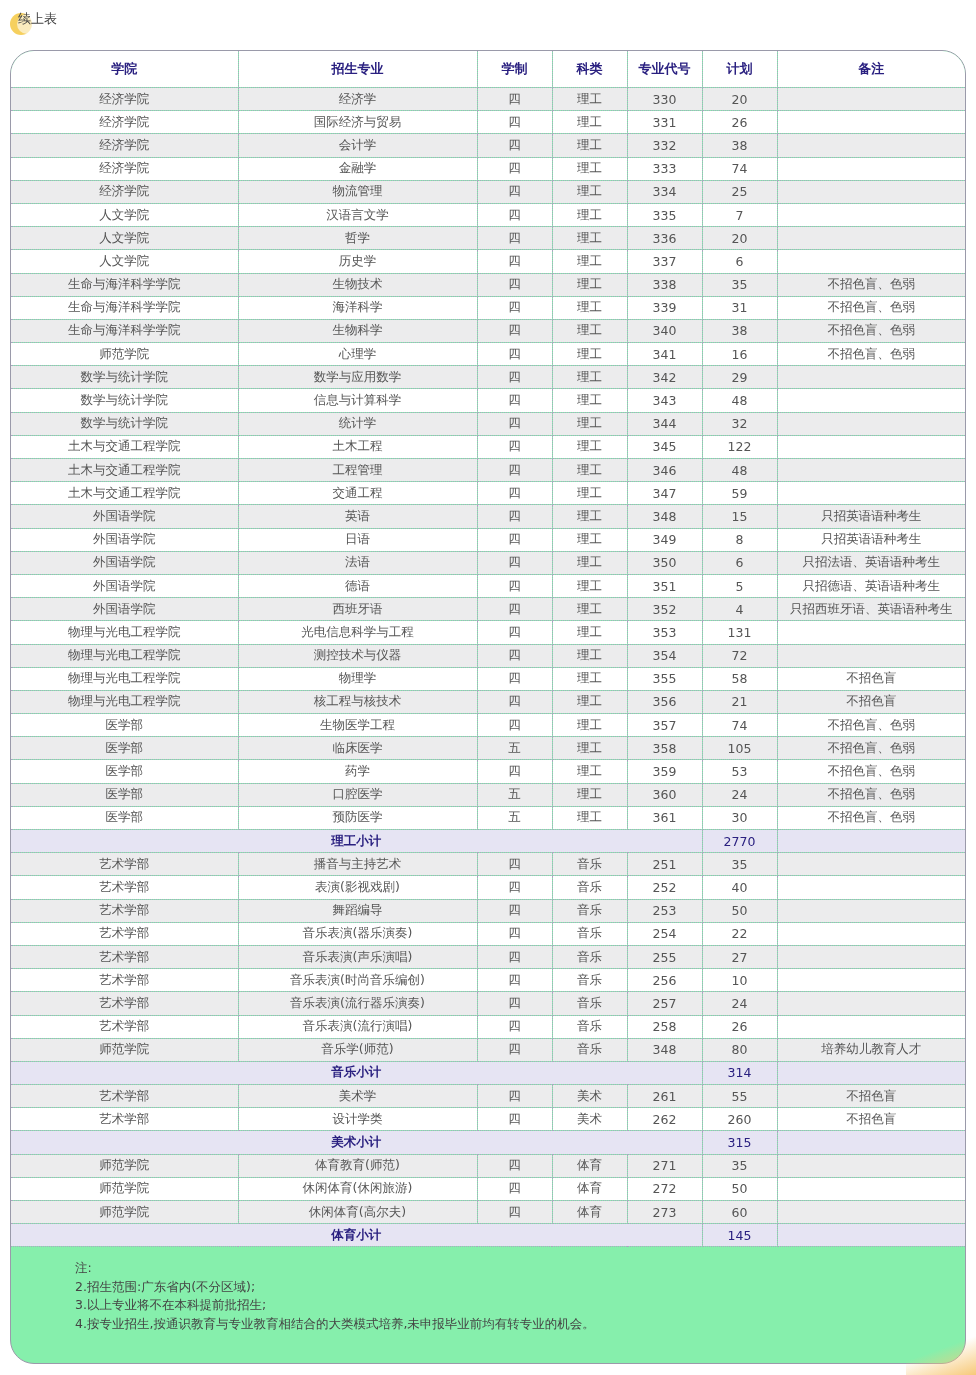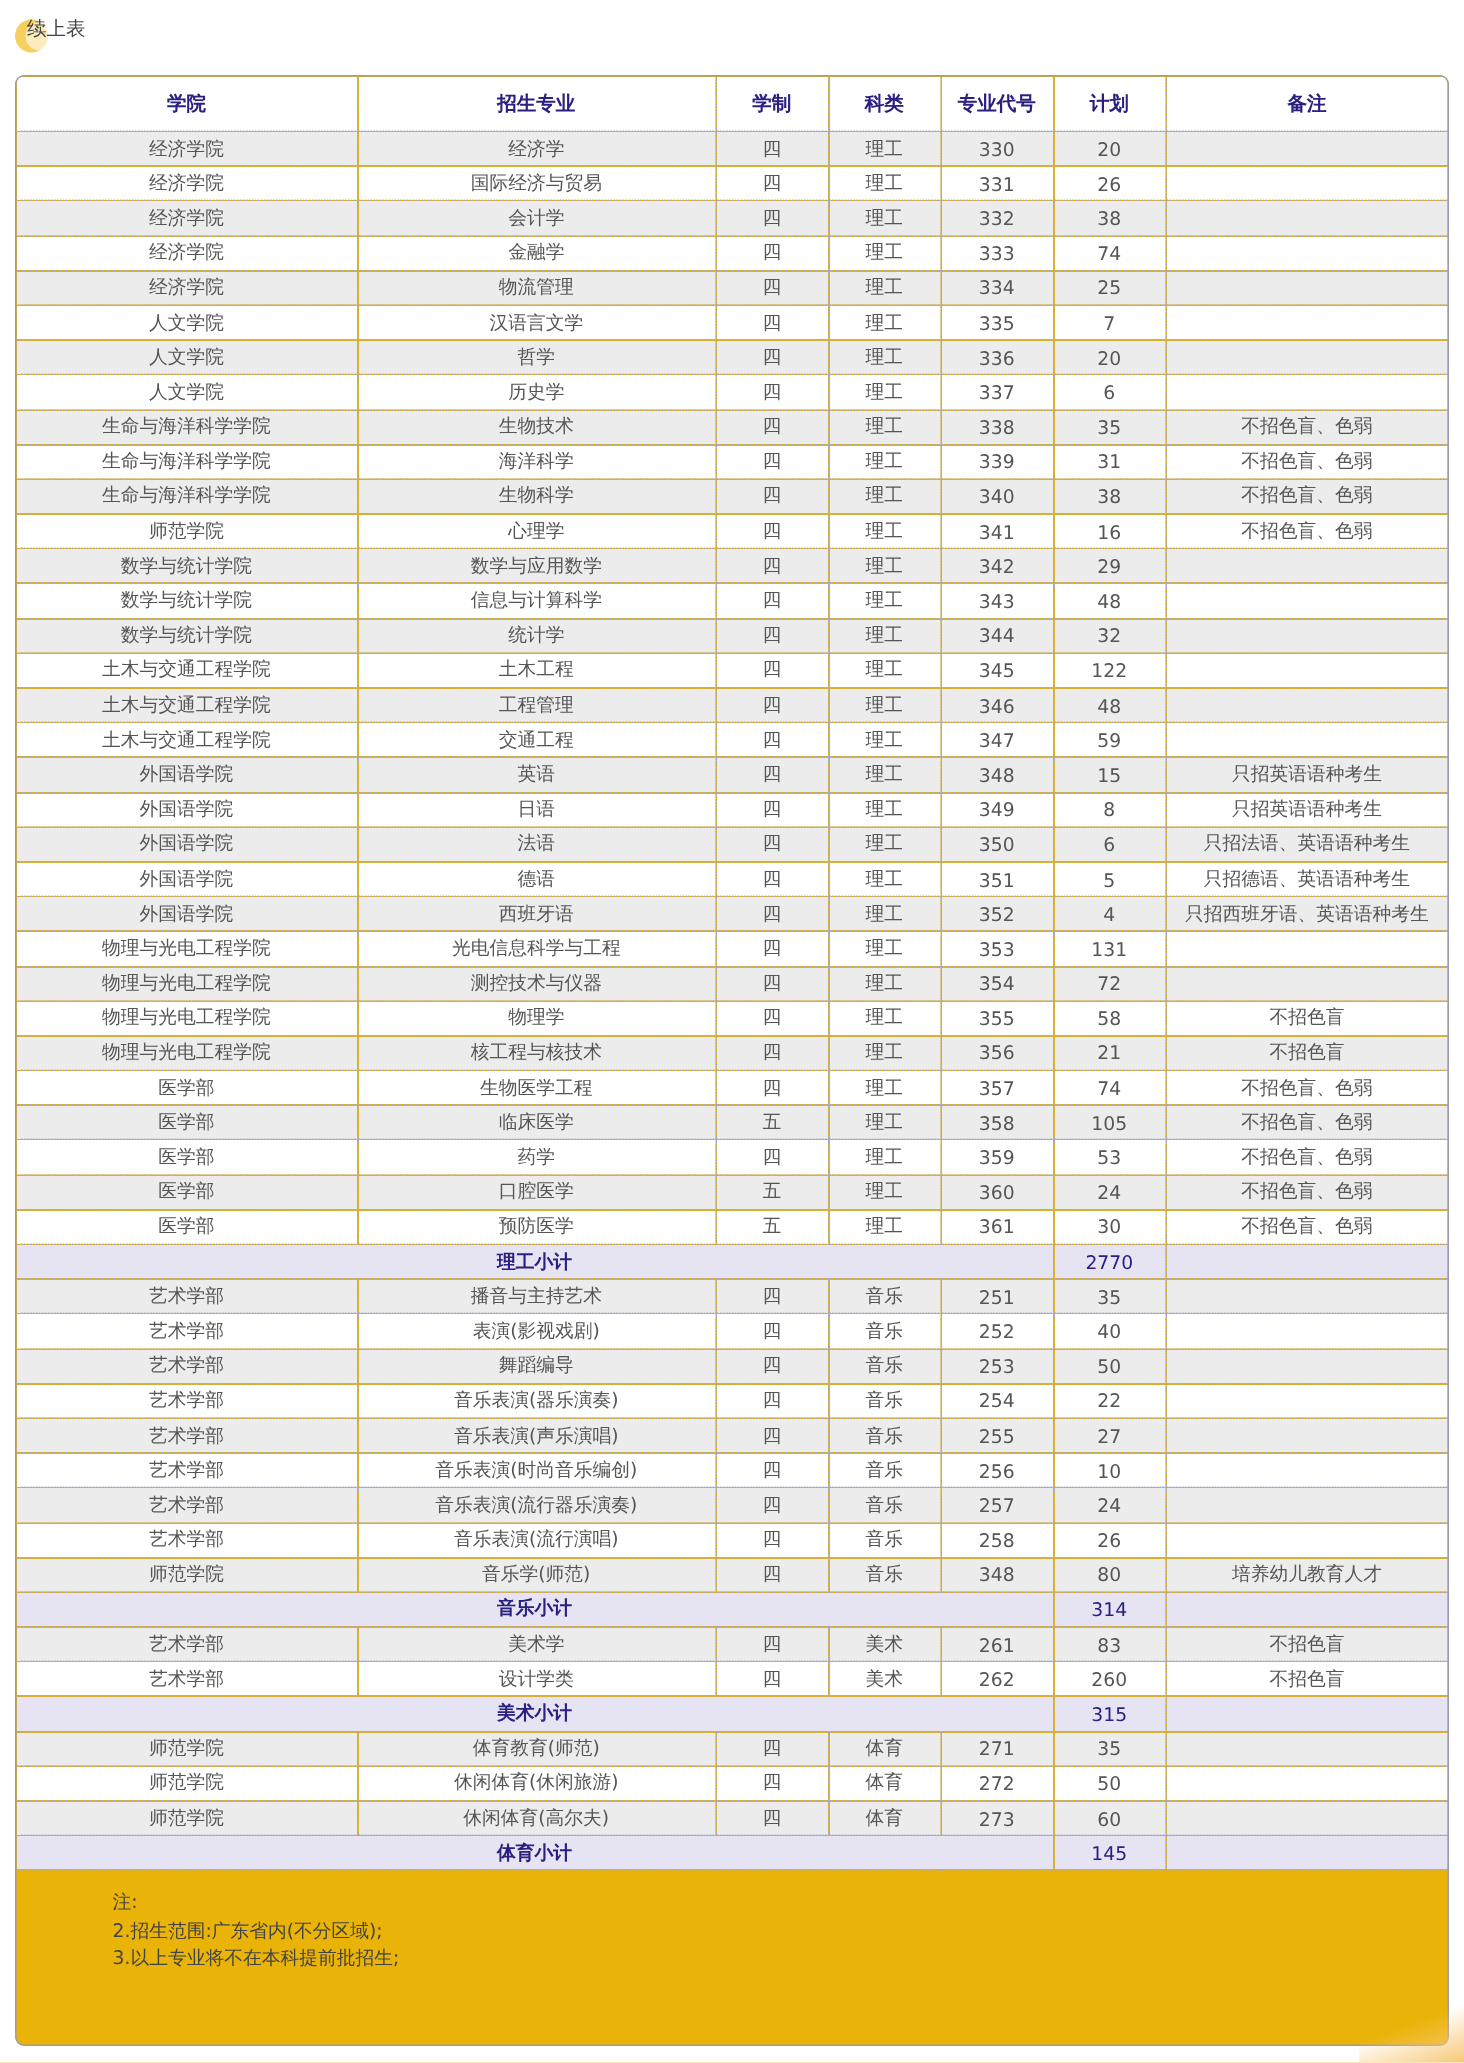--- a/index.html
+++ b/index.html
@@ -3,21 +3,21 @@
 <meta charset="utf-8">
 <style>
   html, body { margin:0; padding:0; background:#ffffff; }
   body { width:976px; height:1375px; position:relative; overflow:hidden;
          font-family:"DejaVu Sans","Liberation Sans",sans-serif; color:#555; }
   .cont-label { position:absolute; left:10px; top:10px; height:28px; display:flex; align-items:flex-start; }
   .moon { width:22px; height:22px; border-radius:50%; background:#f5c842; position:absolute; left:0; top:3px; opacity:0.85; }
   .moon-cut { width:20px; height:20px; border-radius:50%; background:#fff; position:absolute; left:7px; top:1px; opacity:0.6; }
   .cont-text { position:relative; left:8px; font-size:13px; color:#444; }
   .frame { position:absolute; left:10px; top:50px; width:954px; height:1312px;
-           border:1px solid #9a9aaa; border-radius:6px; overflow:hidden; background:#eab308; }
+           border:1px solid #9a9aaa; border-radius:24px; overflow:hidden; background:#86efac; }
   table { border-collapse:collapse; width:954px; table-layout:fixed; }
   th, td { border-right:1px dotted #a8a8c0; border-bottom:1px dotted #a8a8c0; text-align:center;
            font-size:12.5px; padding:0; height:22.2px; white-space:nowrap; overflow:hidden; }
   th:last-child, td:last-child { border-right:none; }
   th { height:36px; color:#2a2080; font-weight:bold; font-size:13px; background:#fff; }
   tr.odd td { background:#ececed; }
   tr.even td { background:#ffffff; }
   tr.sub td { background:#e6e4f3; color:#2a2080; font-weight:bold; }
   tr.sub td.sub-num { font-weight:normal; color:#2a2080; }
   .notes { position:absolute; left:64px; top:1208px; font-size:12.5px; color:#444; line-height:18.5px; }
@@ -435,21 +435,21 @@
           <td colspan="5">音乐小计</td>
           <td class="sub-num">314</td>
           <td></td>
         </tr>
         <tr class="odd">
           <td>艺术学部</td>
           <td>美术学</td>
           <td>四</td>
           <td>美术</td>
           <td>261</td>
-          <td>83</td>
+          <td>55</td>
           <td>不招色盲</td>
         </tr>
         <tr class="even">
           <td>艺术学部</td>
           <td>设计学类</td>
           <td>四</td>
           <td>美术</td>
           <td>262</td>
           <td>260</td>
           <td>不招色盲</td>
@@ -491,16 +491,17 @@
           <td class="sub-num">145</td>
           <td></td>
         </tr>
       </tbody>
   </table>
 
   <div class="notes">
     <div>注:</div>
     <div>2.招生范围:广东省内(不分区域);</div>
     <div>3.以上专业将不在本科提前批招生;</div>
+    <div>4.按专业招生,按通识教育与专业教育相结合的大类模式培养,未申报毕业前均有转专业的机会。</div>
   </div>
 </div>
 
 <div class="corner"></div>
 
 </body></html>

